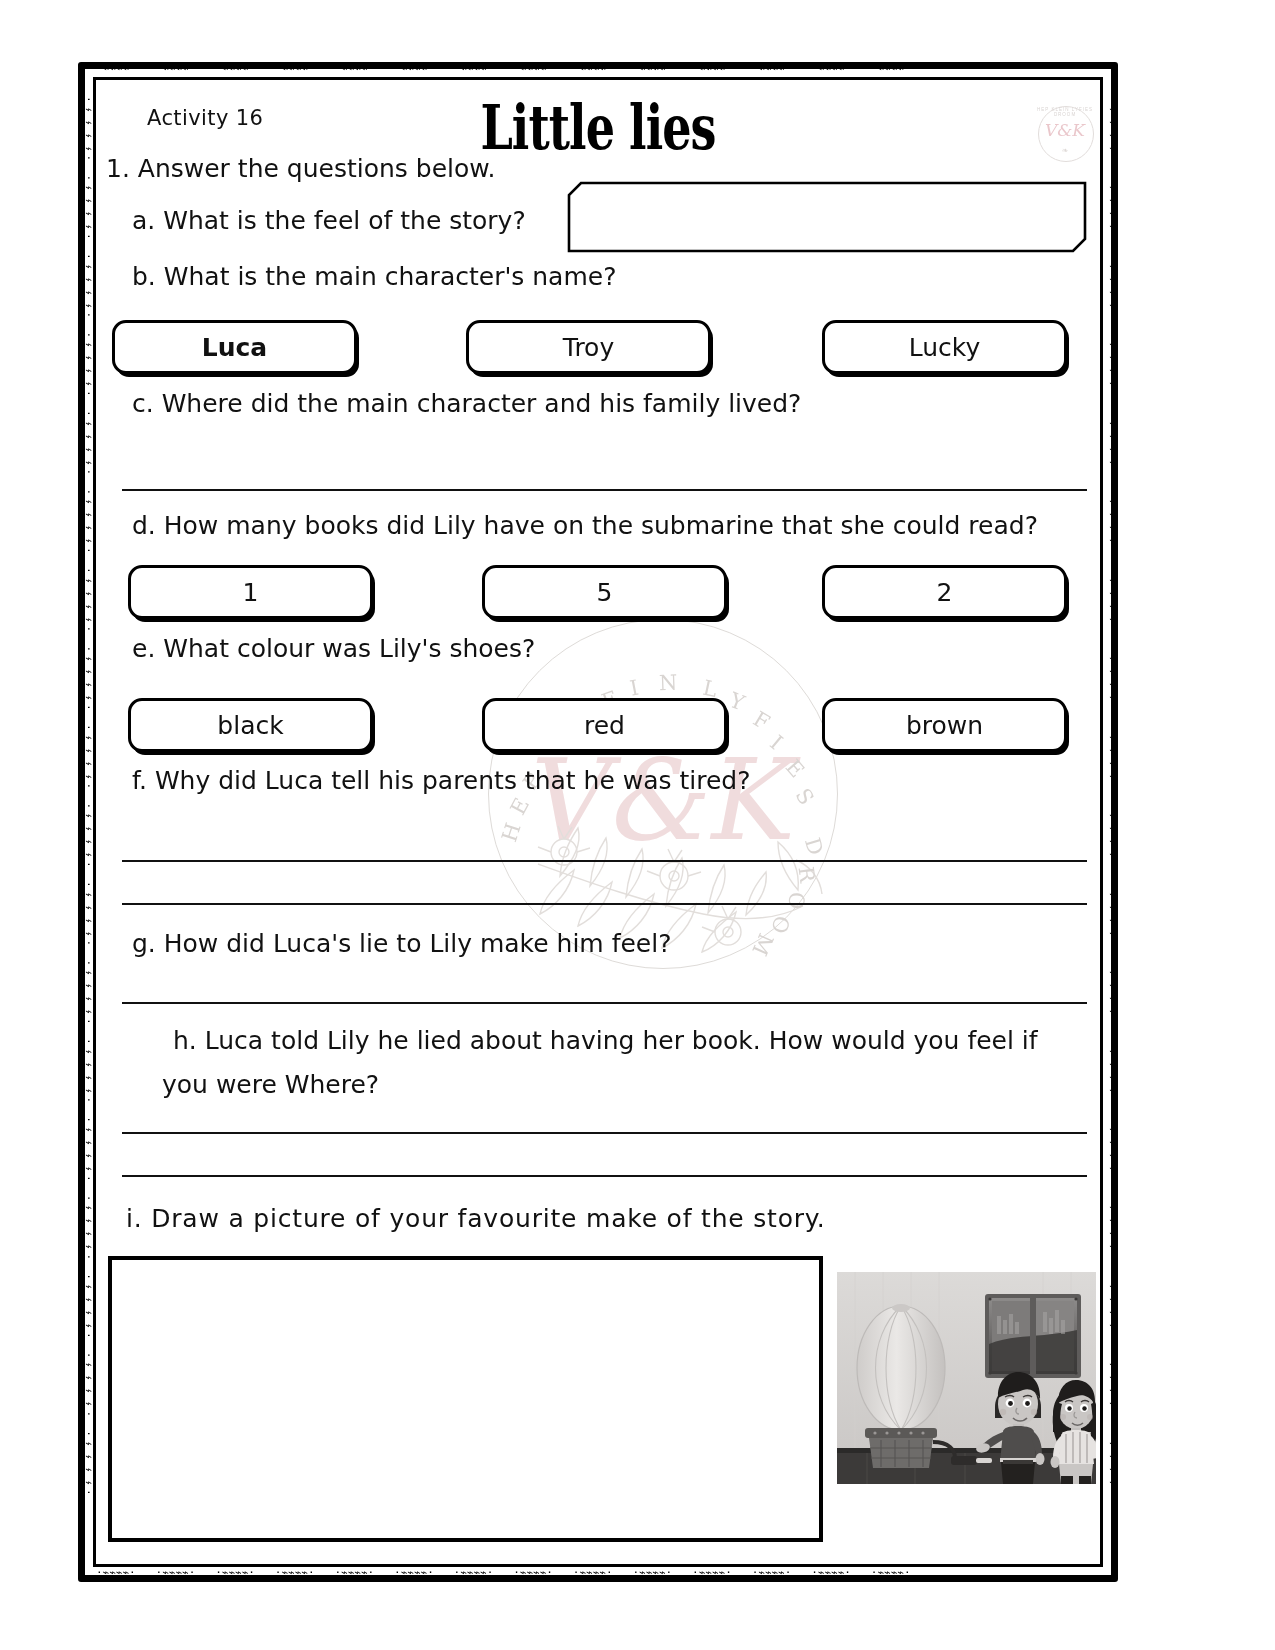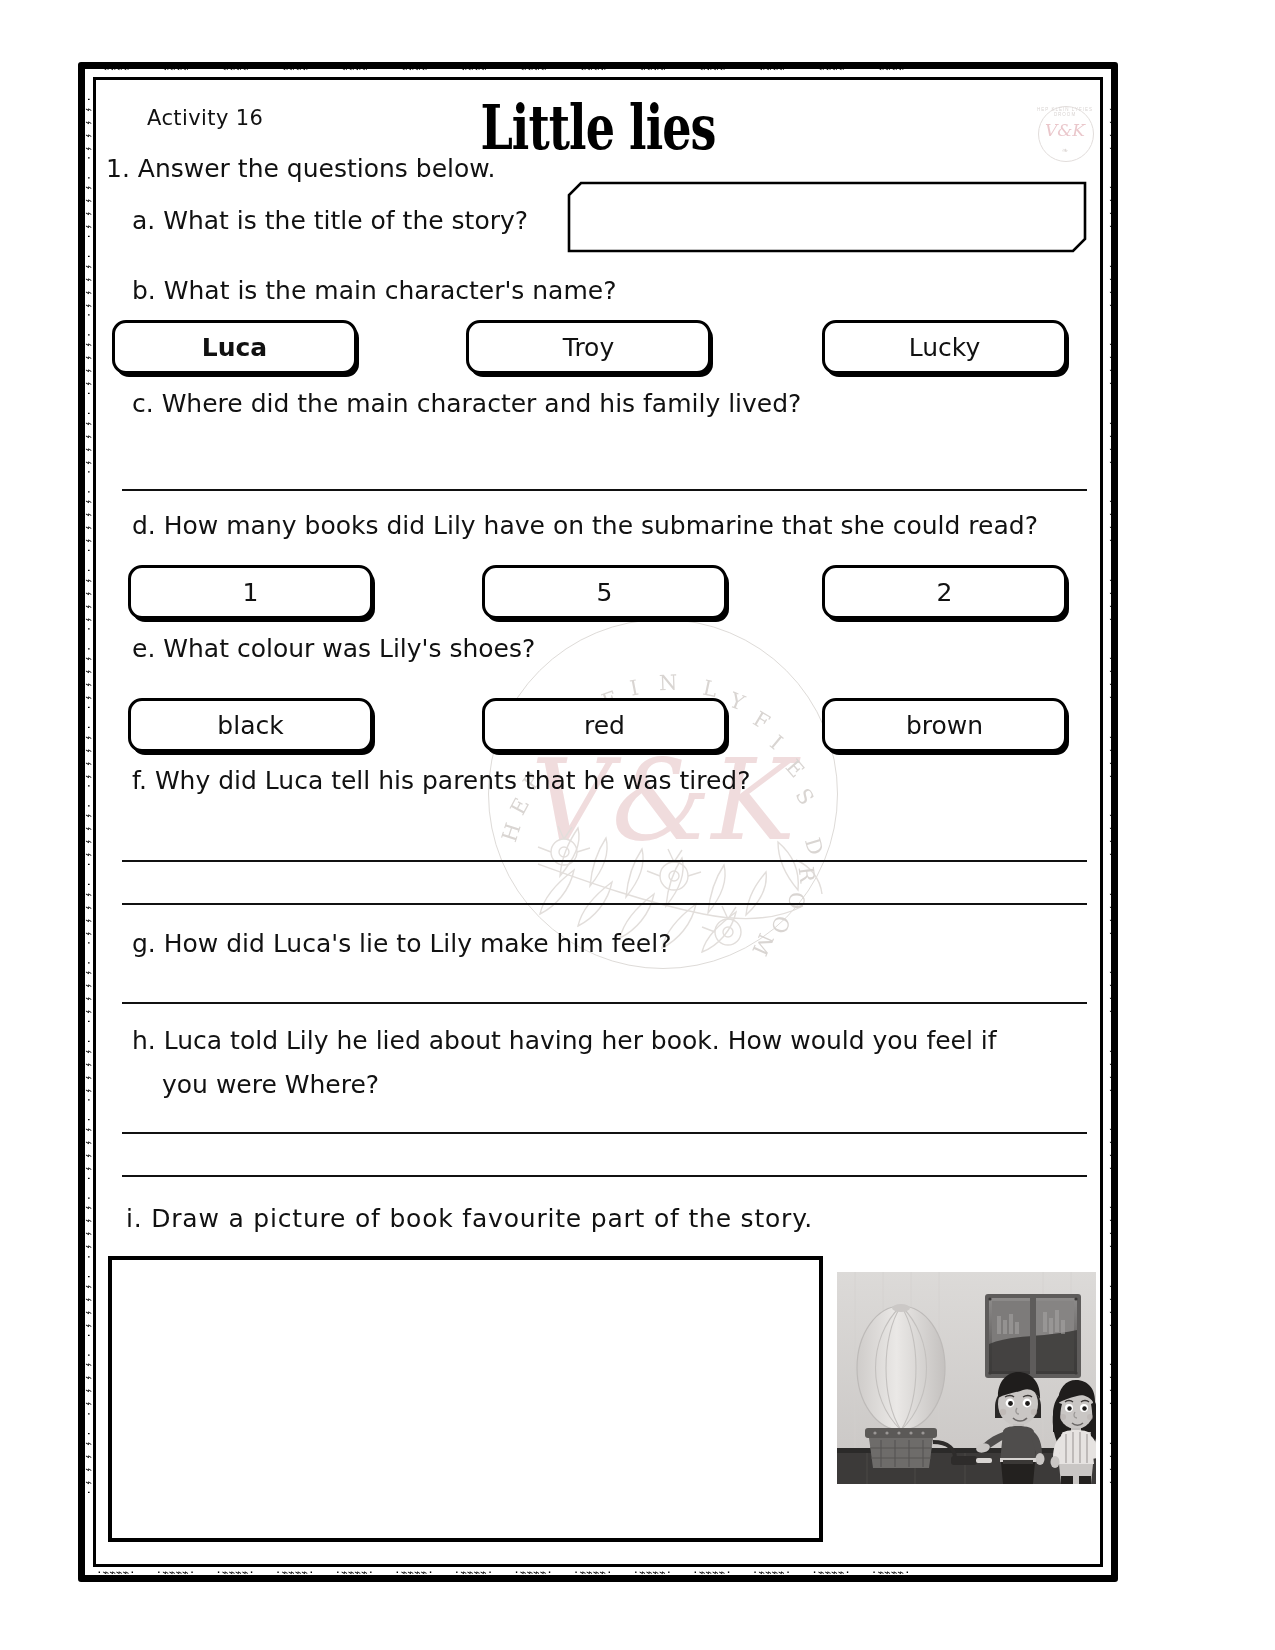--- a/index.html
+++ b/index.html
@@ -278,28 +278,28 @@
       <div class="ring"></div>
       <div class="ltext">HEP KLEIN LYFIES DROOM</div>
       <div class="mono">V&amp;K</div>
       <div class="lsprig">❧</div>
     </div>
 
     <div class="qwrap">
 
       <div class="q-main hand">1. Answer the questions below.</div>
 
-      <div class="q-sub indent hand" style="top:122px;">a. What is the title of the story?</div>
+      <div class="q-sub indent hand" style="top:122px;">a. What is the feel of the story?</div>
       <div class="title-answer-box">
         <svg width="520" height="72" viewBox="0 0 520 72" aria-hidden="true">
           <path d="M2 70 L2 14 L14 2 L518 2 L518 58 L506 70 Z" fill="#ffffff" stroke="#000000" stroke-width="2.6" stroke-linejoin="miter"></path>
         </svg>
       </div>
 
-      <div class="q-sub indent hand" style="top:192px;text-align:center;">b. What is the main character's name?</div>
+      <div class="q-sub indent hand" style="top:178px;text-align:center;">b. What is the main character's name?</div>
       <div class="opt hand" style="left:12px;top:236px;width:245px;font-weight:bold;">Luca</div>
       <div class="opt hand" style="left:366px;top:236px;width:245px;">Troy</div>
       <div class="opt hand" style="left:722px;top:236px;width:245px;">Lucky</div>
 
       <div class="q-sub indent hand" style="top:305px;">c. Where did the main character and his family lived?</div>
       <div class="wline" style="left:22px;top:405px;width:965px;"></div>
 
       <div class="q-sub indent hand" style="top:427px;">d. How many books did Lily have on the submarine that she could read?</div>
       <div class="opt hand" style="left:28px;top:481px;width:245px;">1</div>
       <div class="opt hand" style="left:382px;top:481px;width:245px;">5</div>
@@ -310,26 +310,26 @@
       <div class="opt hand" style="left:382px;top:614px;width:245px;text-align:right;">red</div>
       <div class="opt hand" style="left:722px;top:614px;width:245px;">brown</div>
 
       <div class="q-sub indent hand" style="top:682px;">f. Why did Luca tell his parents that he was tired?</div>
       <div class="wline" style="left:22px;top:776px;width:965px;"></div>
       <div class="wline" style="left:22px;top:819px;width:965px;"></div>
 
       <div class="q-sub indent hand" style="top:845px;">g. How did Luca's lie to Lily make him feel?</div>
       <div class="wline" style="left:22px;top:918px;width:965px;"></div>
 
-      <div class="q-sub indent hand" style="top:942px;">h. Luca told Lily he lied about having her book. How would you feel if</div>
+      <div class="q-sub indent hand" style="top:942px;margin-left:41px;">h. Luca told Lily he lied about having her book. How would you feel if</div>
       <div class="q-sub hand" style="left:62px;top:986px;">you were Where?</div>
       <div class="wline" style="left:22px;top:1048px;width:965px;"></div>
       <div class="wline" style="left:22px;top:1091px;width:965px;"></div>
 
-      <div class="q-sub hand" style="left:26px;top:1120px;letter-spacing:.8px;">i. Draw a picture of book favourite part of the story.</div>
+      <div class="q-sub hand" style="left:26px;top:1120px;letter-spacing:.8px;">i. Draw a picture of your favourite make of the story.</div>
       <div class="draw-box"></div>
 
       <div class="illus">
         <svg width="259" height="212" viewBox="0 0 259 212" aria-hidden="true">
           <defs>
             <linearGradient id="wallg" x1="0" y1="0" x2="0" y2="1">
               <stop offset="0%" stop-color="#dcdad8"></stop>
               <stop offset="100%" stop-color="#c9c6c4"></stop>
             </linearGradient>
             <linearGradient id="balg" x1="0" y1="0" x2="1" y2="0">

